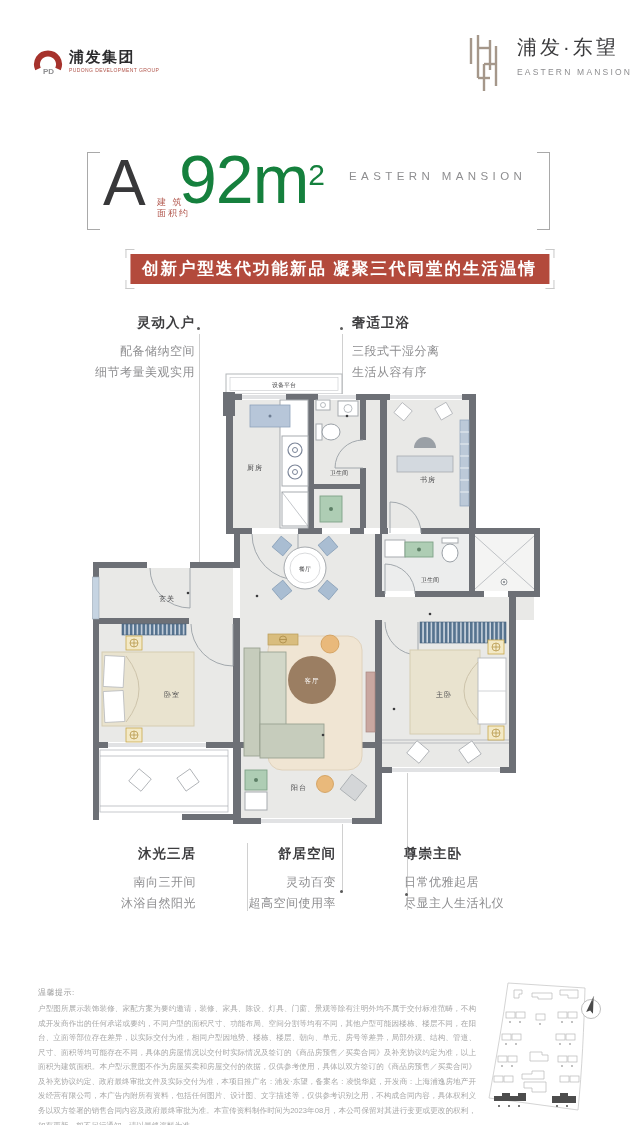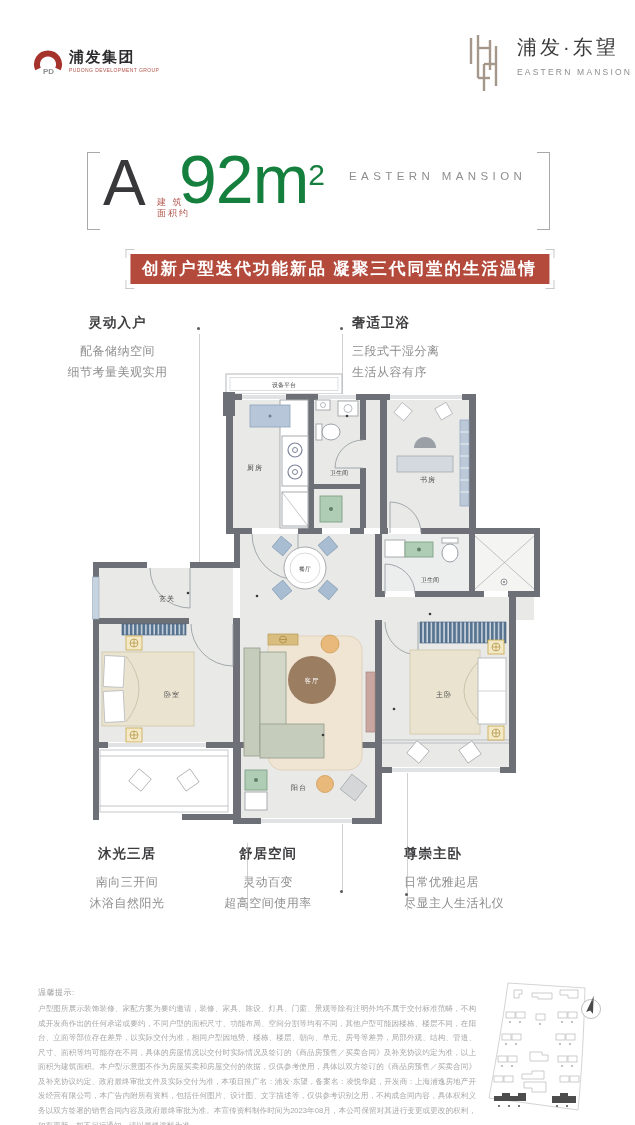--- a/index.html
+++ b/index.html
@@ -28,21 +28,21 @@
           font-size:16.5px;font-weight:bold;letter-spacing:2px;padding:4px 12px;white-space:nowrap;margin-left:22px;}
   .ck{position:absolute;width:8px;height:8px;border:0 solid #c9c9c9;}
   .ck1{left:-5px;top:-5px;border-left-width:1px;border-top-width:1px;}
   .ck2{right:-5px;top:-5px;border-right-width:1px;border-top-width:1px;}
   .ck3{left:-5px;bottom:-5px;border-left-width:1px;border-bottom-width:1px;}
   .ck4{right:-5px;bottom:-5px;border-right-width:1px;border-bottom-width:1px;}
   
   .co{position:absolute;}
   .co .t{font-size:13.5px;font-weight:bold;color:#3e3e40;letter-spacing:1px;margin-bottom:9px;}
   .co .b{font-size:12px;color:#8e8e90;letter-spacing:.5px;line-height:21px;}
-  .coR{text-align:center;}
+  .coR{text-align:right;}
   
   .ldr{position:absolute;width:1px;background:rgba(170,170,170,.55);}
   .dot{position:absolute;width:3px;height:3px;border-radius:50%;background:#5a5a5a;}
   
   .disc{left:38px;top:987px;width:438px;}
   .disc .dt{font-size:8px;font-weight:normal;color:#9b9b9b;margin-bottom:4px;letter-spacing:.5px;}
   .disc .db{font-size:7.6px;color:#a8a8a8;line-height:1.92;text-align:justify;}
   
   .wl{fill:#6d7076;}
   .fw{fill:#ffffff;}

